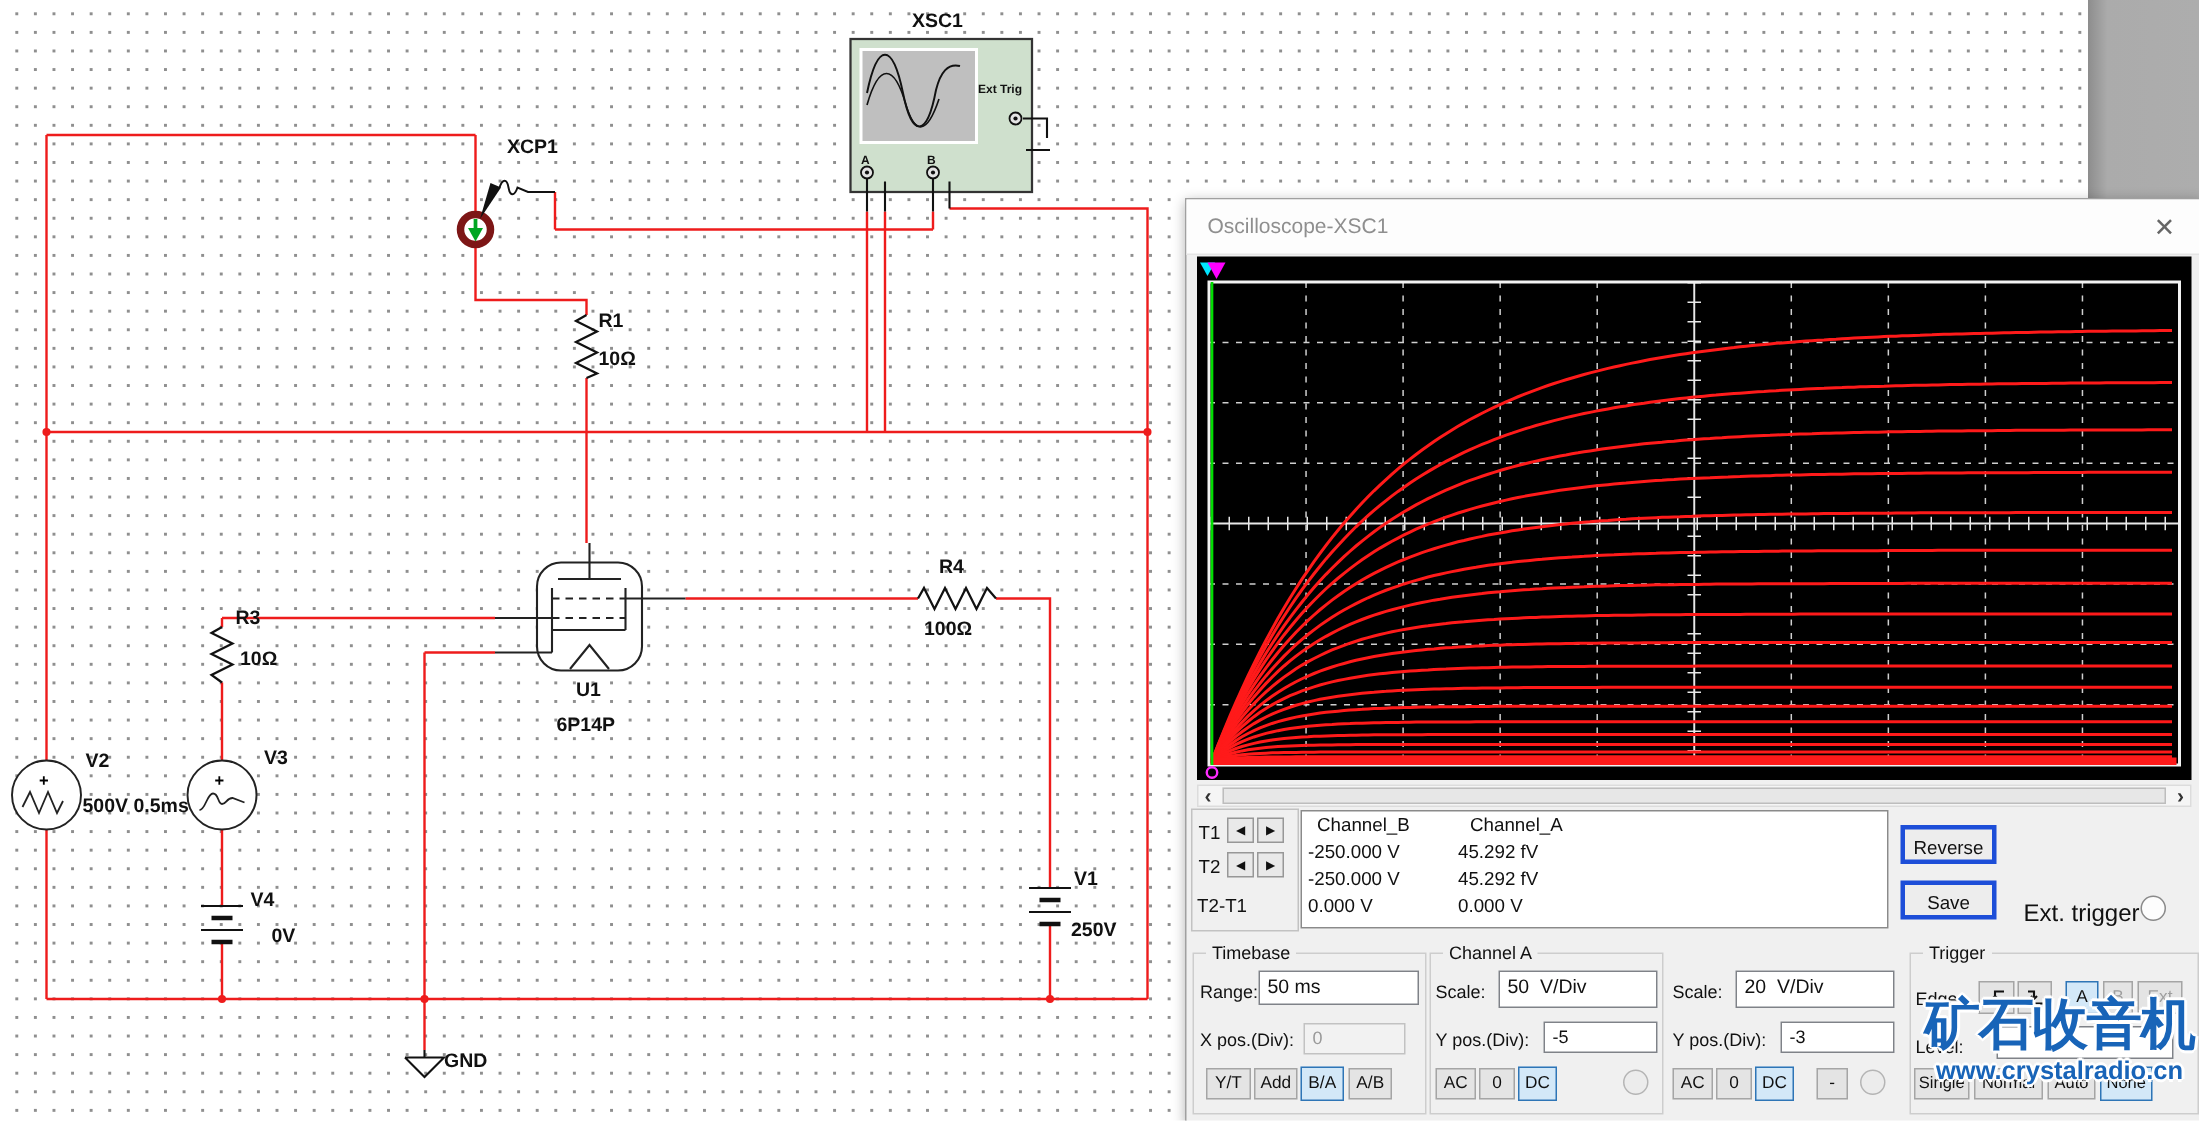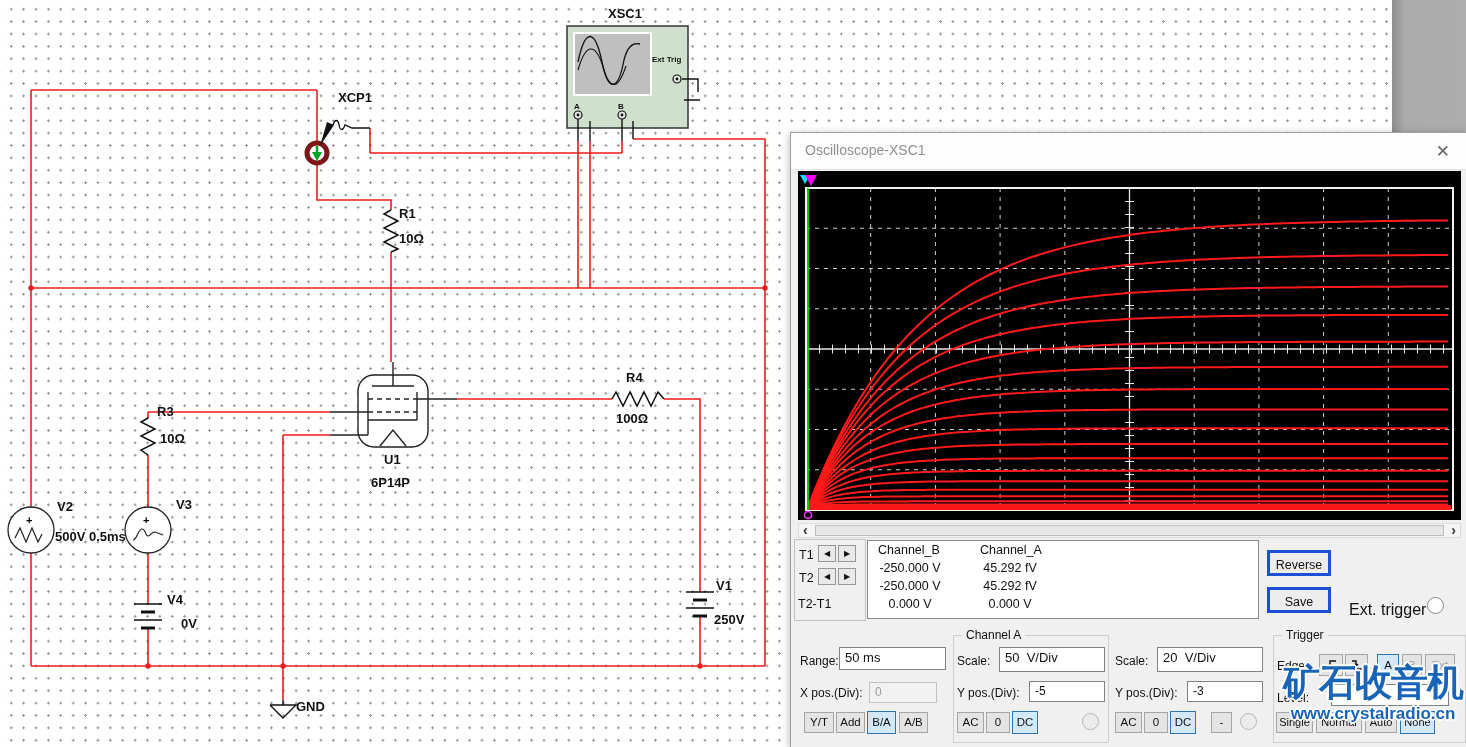--- a/index.html
+++ b/index.html
@@ -28,21 +28,21 @@
   .scr-arrow{position:absolute;top:-2px;font-size:14px;font-weight:bold;color:#333;}
   .scr-thumb{position:absolute;left:16px;right:16px;top:1px;bottom:1px;background:#e7e7e7;
        border:1px solid #bdbdbd;}
   .tpanel{position:absolute;left:3px;top:406px;width:70px;height:80px;border:1px solid #c2c2c2;}
   .tlab{position:absolute;font-size:12.5px;color:#111;}
   .abtn{position:absolute;width:18px;height:17px;background:#e9e9e9;border:1px solid #979797;
        font-size:8px;text-align:center;line-height:16px;color:#111;box-sizing:border-box;}
   .rbox{position:absolute;left:76px;top:407px;width:392px;height:79px;background:#fff;
        border:1px solid #8a8a8a;font-size:12.5px;box-sizing:border-box;}
   .rcell{position:absolute;white-space:pre;}
-  .num{width:76px;text-align:center;}
+  .num{width:76px;text-align:left;}
   .btn{position:absolute;background:#ededed;border:3px solid #1d4ed8;font-size:12.5px;
        text-align:center;color:#111;box-sizing:border-box;}
   .radio{position:absolute;width:15px;height:15px;border-radius:50%;background:#fdfdfd;
        border:1px solid #8a8a8a;}
   .group{position:absolute;border:1px solid #cdcdcd;}
   .gtitle{position:absolute;top:-8px;left:8px;background:#f0f0f0;padding:0 4px;font-size:12px;}
   .lab{position:absolute;font-size:12px;color:#111;white-space:pre;}
   .tbox{position:absolute;background:#fff;border:1px solid #7f8288;font-size:13px;
        padding:2px 5px;white-space:pre;box-sizing:border-box;color:#111;}
   .tbox.dis{background:#f2f2f2;color:#9a9a9a;border-color:#c2c2c2;}
@@ -255,20 +255,23 @@
     <span class="rcell num" style="left:104px;top:38px;">45.292 fV</span>
     <span class="rcell num" style="left:4px;top:56px;">0.000 V</span>
     <span class="rcell num" style="left:104px;top:56px;">0.000 V</span>
   </div>
 
   <div class="btn" style="left:476px;top:417px;width:64px;height:26px;line-height:24px;">Reverse</div>
   <div class="btn" style="left:476px;top:454px;width:64px;height:26px;line-height:24px;">Save</div>
   <span class="lab" style="left:558px;top:468px;font-size:16px;">Ext. trigger</span>
   <div class="radio" style="left:636px;top:464px;"></div>
 
+  <div class="group" style="left:4px;top:502px;width:154px;height:106px;">
+    <span class="gtitle">Timebase</span>
+  </div>
   <span class="lab" style="left:9px;top:521px;">Range:</span>
   <div class="tbox" style="left:48px;top:514px;width:107px;height:23px;">50 ms</div>
   <span class="lab" style="left:9px;top:553px;">X pos.(Div):</span>
   <div class="tbox dis" style="left:78px;top:549px;width:68px;height:21px;font-size:12px;">0</div>
   <div class="sbtn" style="left:13px;top:579px;width:30px;">Y/T</div>
   <div class="sbtn" style="left:45px;top:579px;width:29px;">Add</div>
   <div class="sbtn sel" style="left:76px;top:578px;width:29px;height:23px;line-height:21px;">B/A</div>
   <div class="sbtn" style="left:108px;top:579px;width:29px;">A/B</div>
 
   <div class="group" style="left:162px;top:502px;width:154px;height:106px;">

